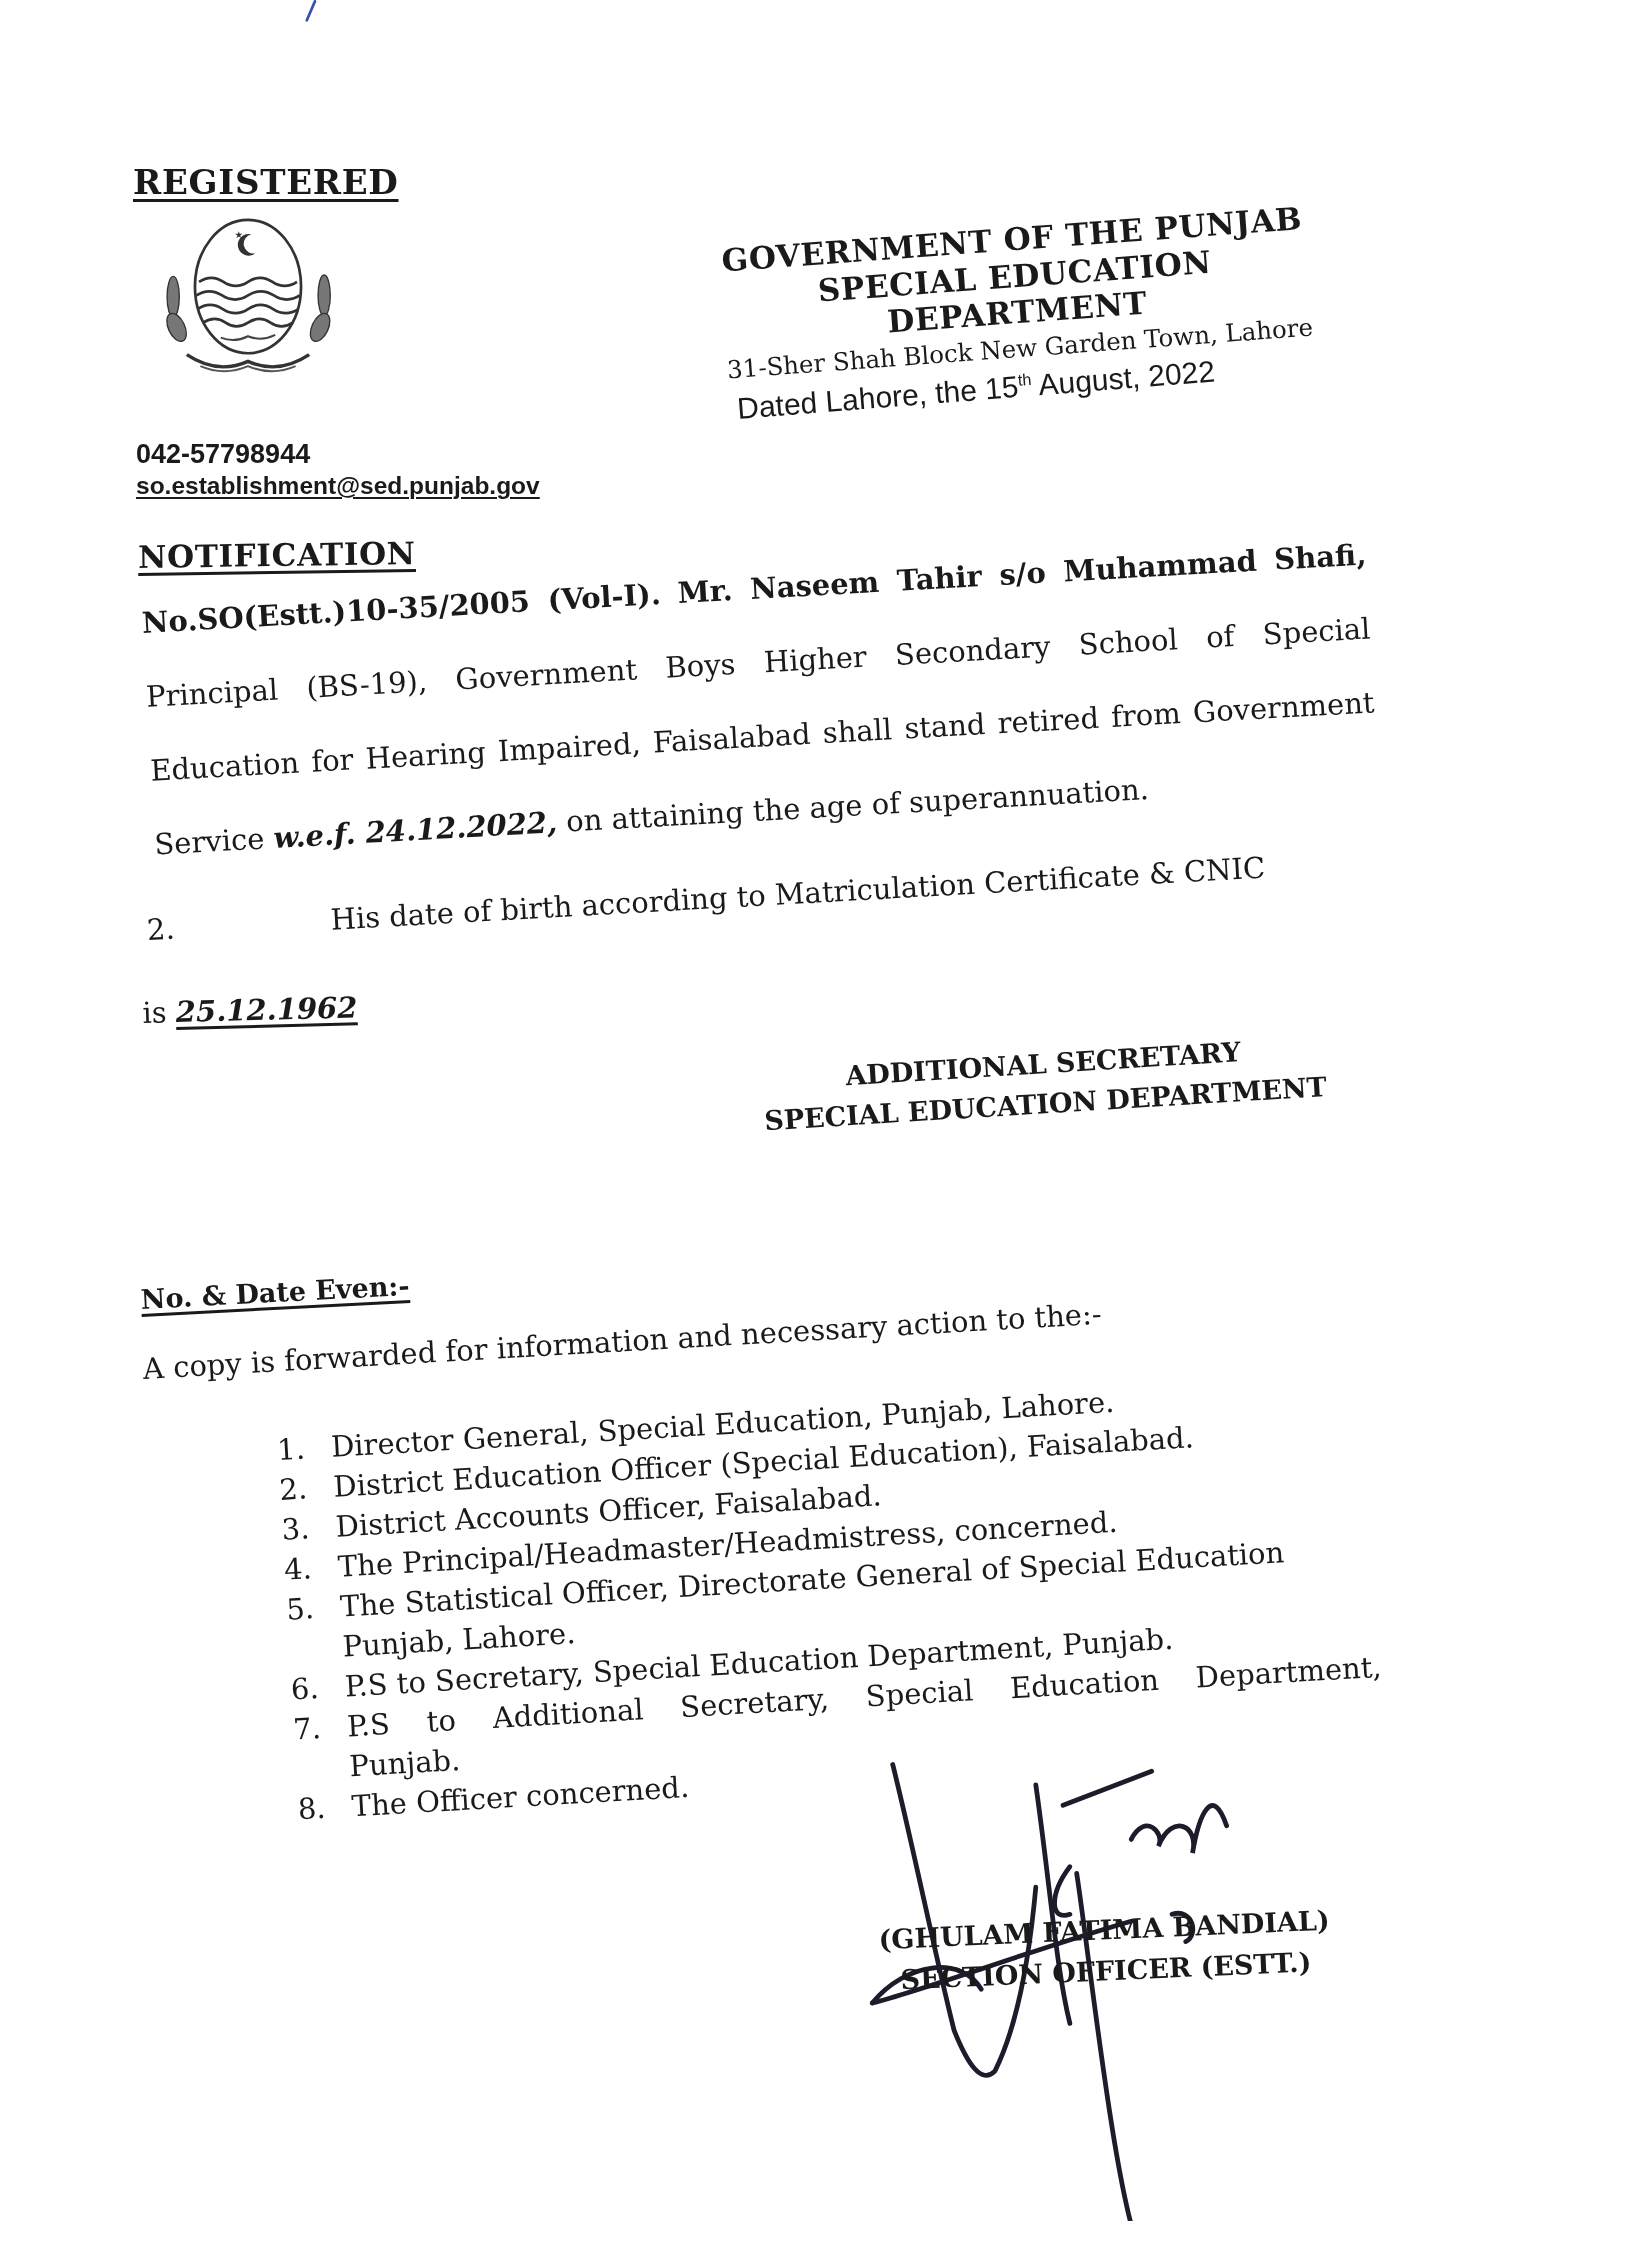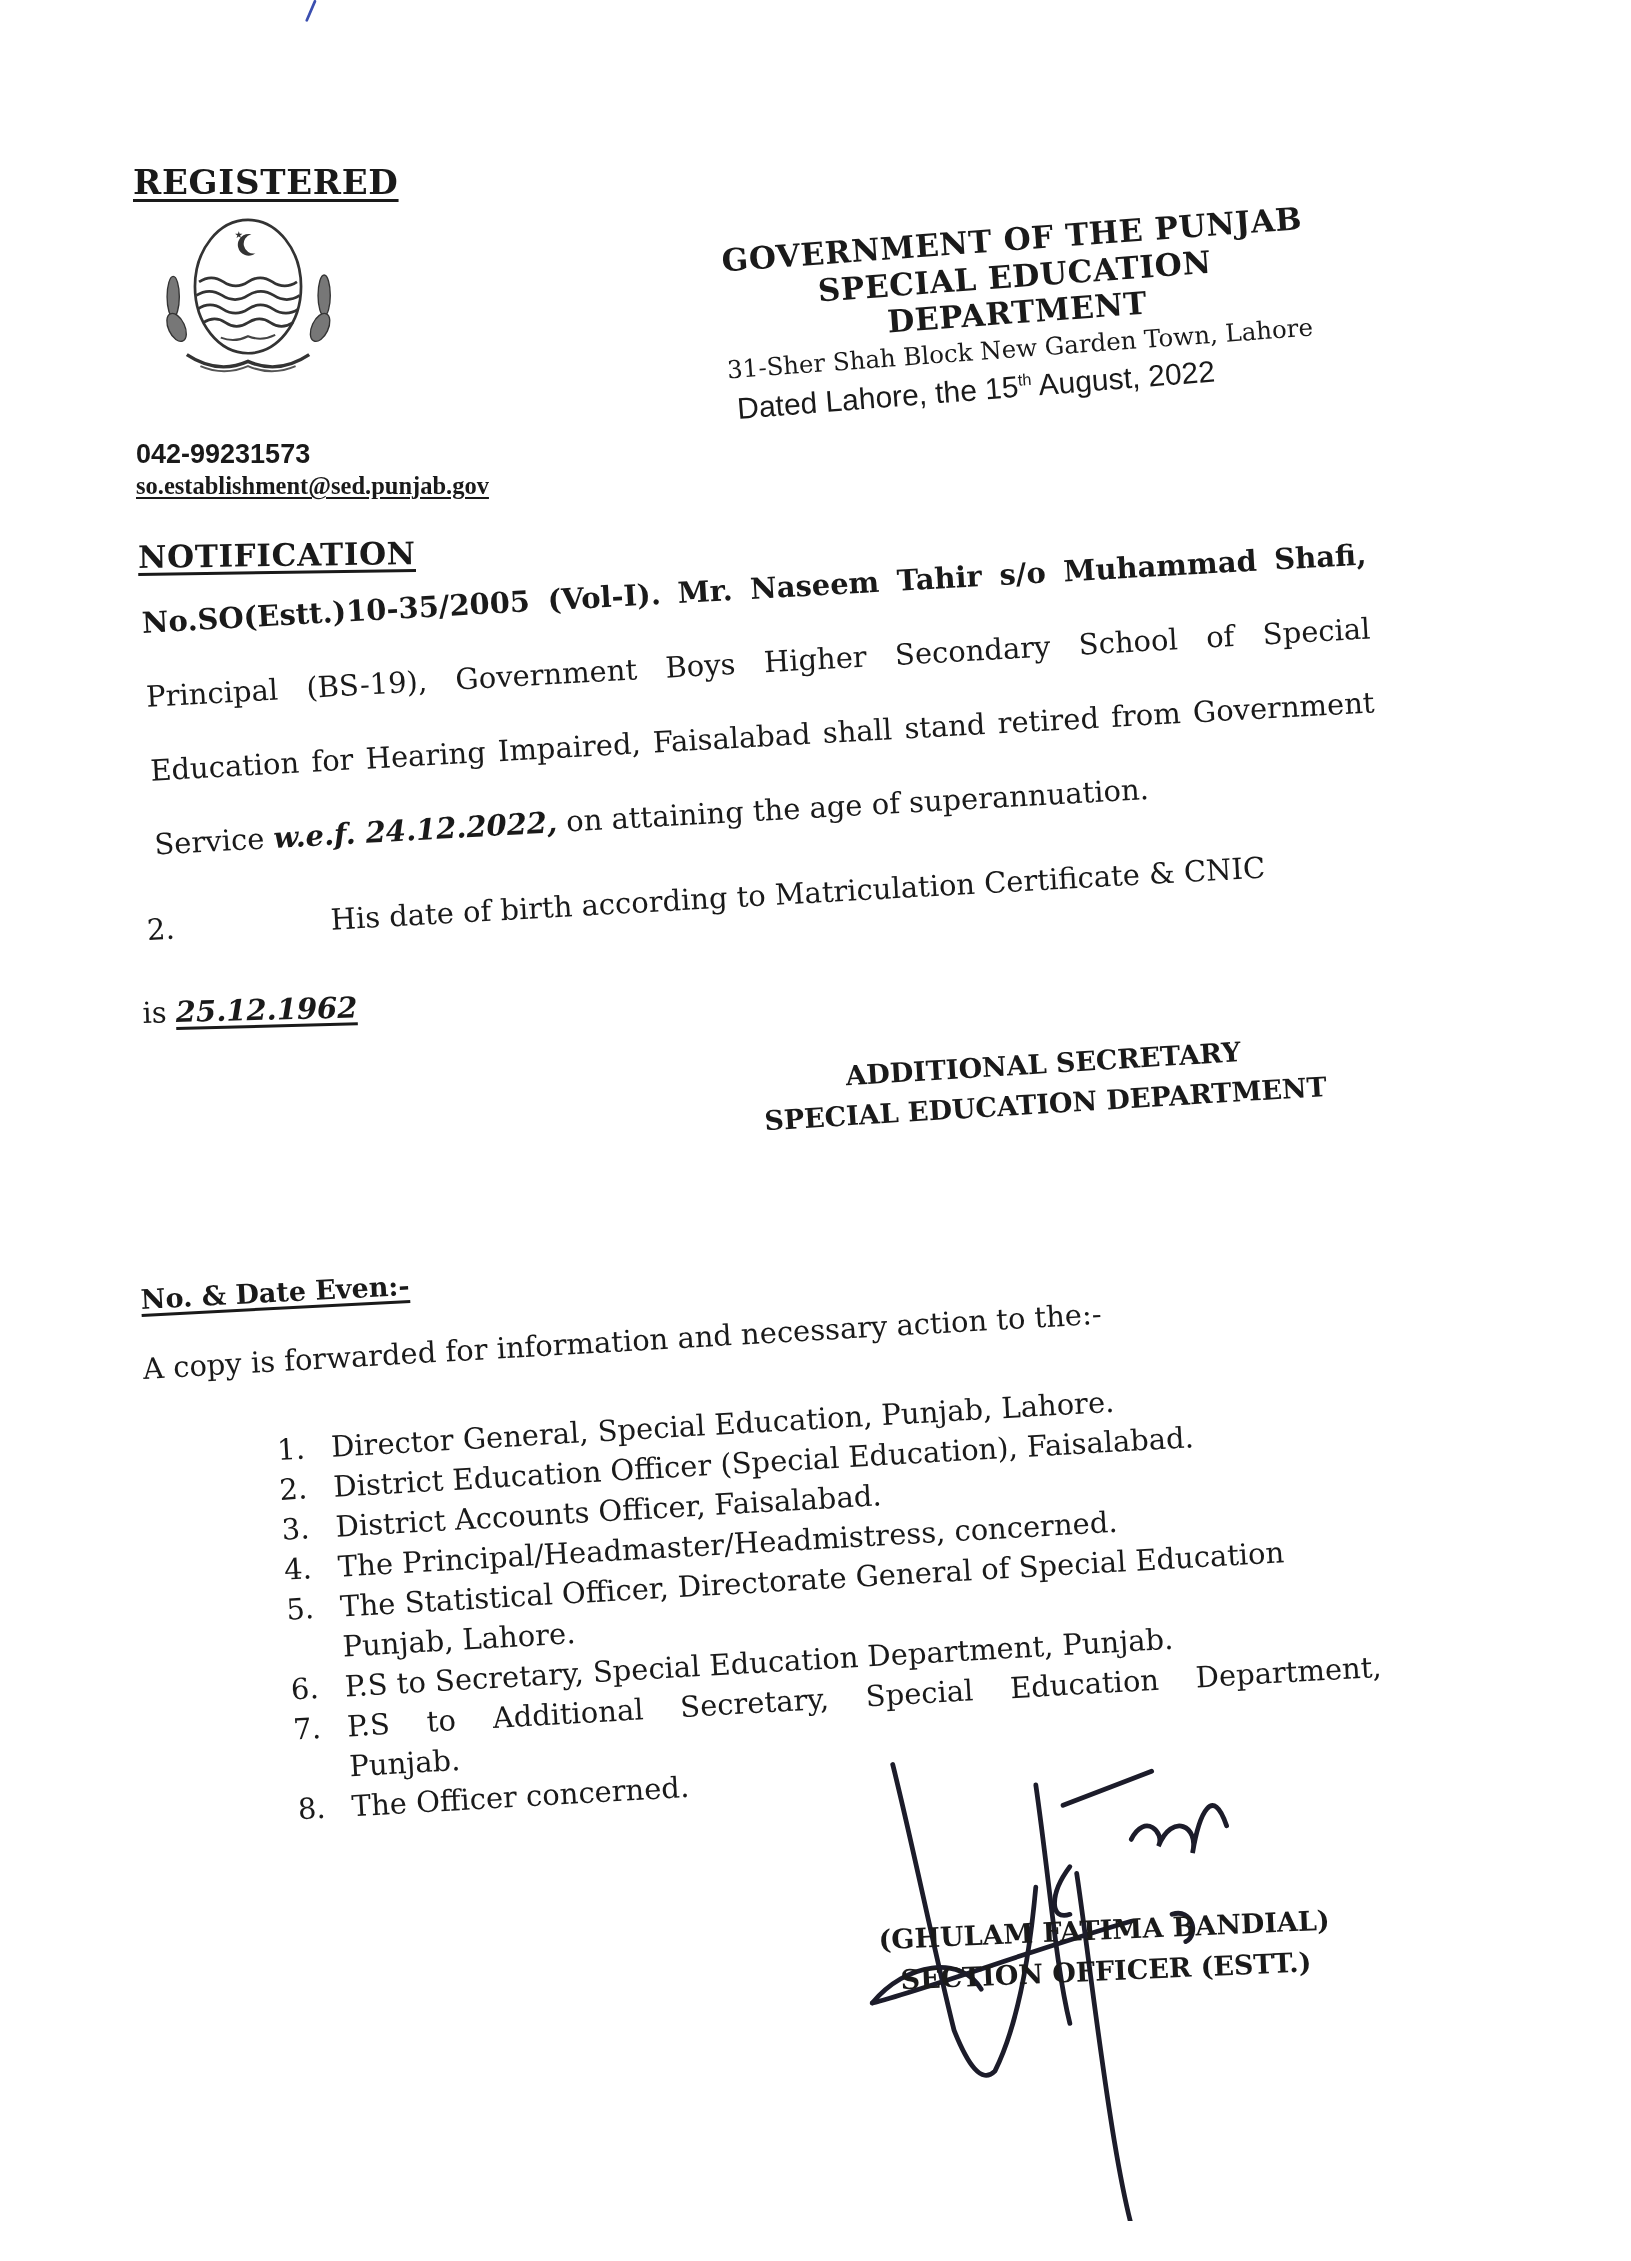--- a/index.html
+++ b/index.html
@@ -16,21 +16,21 @@
 
   #gov-header { left: 688px; top: 245px; width: 647px; transform: rotate(-4.2deg); transform-origin: left top; text-align: center; }
   #gov-header .l1 { font-size: 31px; font-weight: bold; letter-spacing: 0.7px; }
   #gov-header .l2 { font-size: 31px; font-weight: bold; letter-spacing: 0.7px; margin-top: 1.4px; }
   #gov-header .l3 { font-size: 24.5px; margin-top: 4.1px; }
 
   #dated { left: 736px; top: 392px; font-size: 30px; transform: rotate(-4.5deg); transform-origin: left top; }
   #dated sup { font-size: 16.3px; }
 
   #phone { left: 136px; top: 439px; font-size: 27px; font-weight: bold; }
-  #email { left: 136px; top: 472px; font-size: 24.5px; font-weight: bold; font-family: Liberation Serif, serif; }
+  #email { left: 136px; top: 472px; font-size: 24.5px; font-weight: bold; }
   #email span { text-decoration: underline; text-underline-offset: 3.4px; text-decoration-thickness: 2px; }
 
   #notification-title { left: 138px; top: 537px; font-size: 31px; font-weight: bold; letter-spacing: 0.7px; transform: rotate(-0.8deg); }
 
   #body-para { left: 140px; top: 586px; width: 1226px; font-size: 29px; line-height: 74px; transform: rotate(-3.2deg); transform-origin: left top; text-align: justify; }
   #body-para .b { font-weight: bold; }
   #body-para .bi { font-weight: bold; font-style: italic; }
 
   #para2 { left: 146px; top: 913px; width: 1226px; font-size: 29px; transform: rotate(-3.2deg); transform-origin: left top; }
   #para2 .num { display: inline-block; width: 184px; }
@@ -84,21 +84,21 @@
 </svg>
 
 <div id="gov-header" class="abs serif">
   <div class="l1">GOVERNMENT OF THE PUNJAB</div>
   <div class="l2">SPECIAL EDUCATION DEPARTMENT</div>
   <div class="l3">31-Sher Shah Block New Garden Town, Lahore</div>
 </div>
 
 <div id="dated" class="abs sans"><span>Dated Lahore, the 15</span><sup>th</sup><span> August, 2022</span></div>
 
-<div id="phone" class="abs sans">042-99231573</div>
+<div id="phone" class="abs sans">042-57798944</div>
 <div id="email" class="abs sans"><span>so.establishment@sed.punjab.gov</span></div>
 
 <div id="notification-title" class="abs serif ul">NOTIFICATION</div>
 
 <div id="body-para" class="abs serif"><span class="b">No.SO(Estt.)10-35/2005 (Vol-I).</span> <span class="b">Mr. Naseem Tahir s/o Muhammad Shafi,</span><span> Principal (BS-19), Government Boys Higher Secondary School of Special Education for Hearing Impaired, Faisalabad shall stand retired from Government Service </span><span class="bi">w.e.f. 24.12.2022,</span><span> on attaining the age of superannuation.</span></div>
 
 <div id="para2" class="abs serif"><span class="num">2.</span><span>His date of birth according to Matriculation Certificate &amp; CNIC</span></div>
 <div id="dob-line" class="abs serif"><span>is </span><span class="dob">25.12.1962</span></div>
 
 <div id="signatory-1" class="abs serif">

